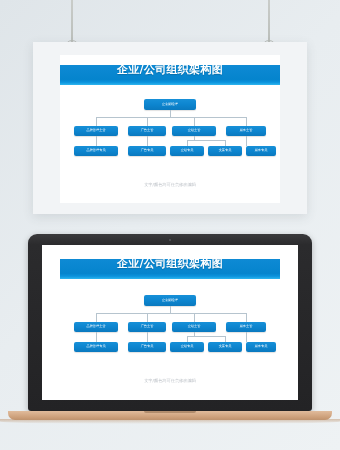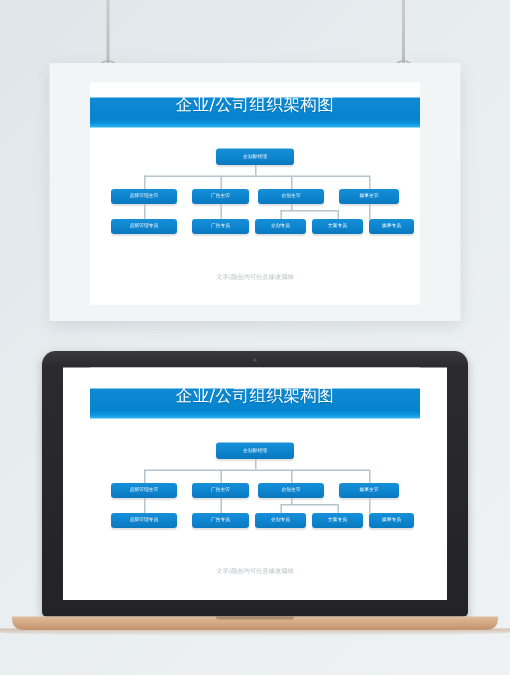--- a/index.html
+++ b/index.html
@@ -89,21 +89,21 @@
 
   
   .slide { position:relative; width:220px; height:100%; background:#fff; }
 
   .slide-title-bar {
     position:absolute; left:0; width:220px;
     background:linear-gradient(to bottom,#0e8ad4 0%,#0584cd 72%,#0a93dd 86%,#2fb6ef 100%);
     display:flex; align-items:center; justify-content:center;
   }
   .slide-title {
-    color:#ffffff; font-weight:normal; letter-spacing:.3px;
+    color:#ffffff; font-weight:bold; letter-spacing:.3px;
     text-shadow:0 1px 1px rgba(0,0,0,.18);
     border-bottom:1px solid rgba(255,255,255,.85);
     padding-bottom:11px; line-height:1;
   }
 
   .chart-area { position:absolute; left:0; width:220px; }
 
   
   .node {
     position:absolute;

